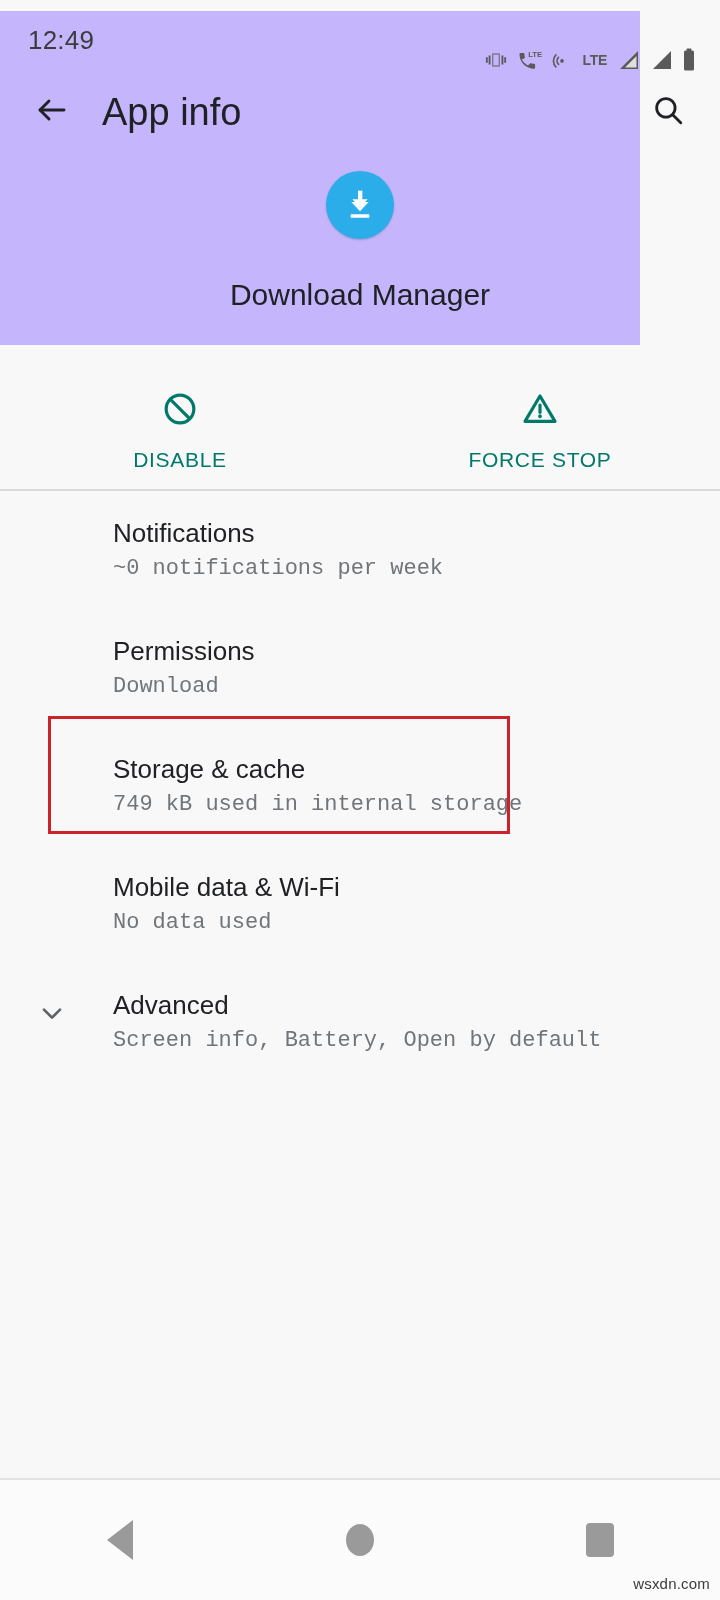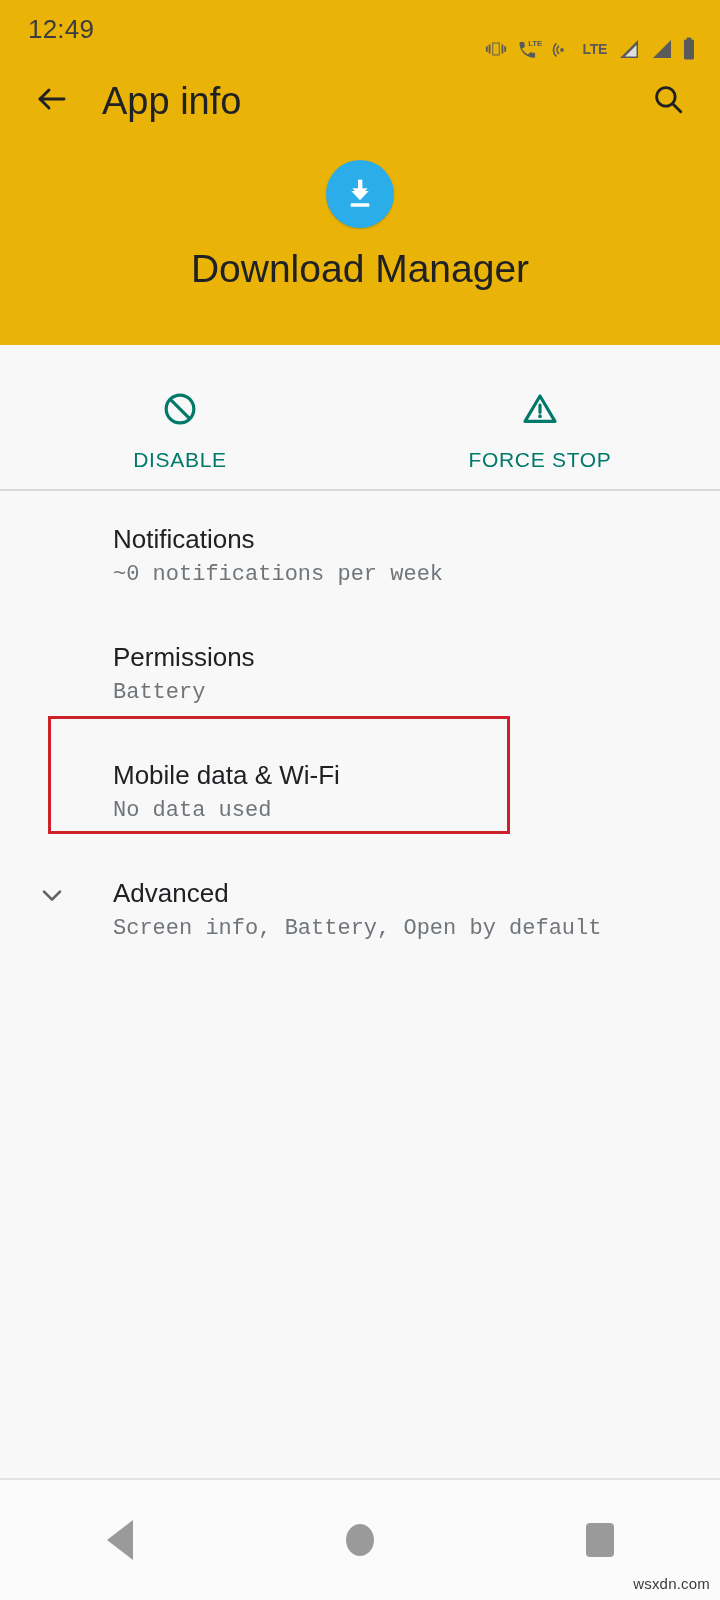--- a/index.html
+++ b/index.html
@@ -6,22 +6,22 @@
   html, body {
     width: 720px; height: 1600px;
     background: #f8f8f8;
     font-family: "Liberation Sans", sans-serif;
     overflow: hidden;
   }
   .phone { position: relative; width: 720px; height: 1600px; background: #f8f8f8; }
 
   
   .header-block {
-    position: absolute; top: 0; left: 0; width: 720px; height: 345px;
-    background: #eab308;
+    position: absolute; top: 11px; left: 0; width: 640px; height: 345px;
+    background: #c4b5fd;
   }
   .statusbar {
     position: absolute; top: 0; left: 0; width: 720px; height: 58px;
     display: flex; align-items: center; justify-content: space-between;
     padding: 0 24px 0 28px;
   }
   .clock { font-size: 26px; color: #3c3c3c; letter-spacing: .2px; }
   .status-icons { display: flex; align-items: center; gap: 9px; margin-top: 39px; }
   .status-icons svg { display: block; }
   .lte-text { font-size: 14px; font-weight: bold; color: #5a5a5a; letter-spacing: -.3px; }
@@ -37,21 +37,21 @@
   .app-identity {
     position: absolute; top: 160px; left: 0; width: 720px;
     display: flex; flex-direction: column; align-items: center;
   }
   .app-icon {
     width: 68px; height: 68px; border-radius: 50%;
     background: #2badea;
     display: flex; align-items: center; justify-content: center;
     box-shadow: 0 1px 2px rgba(0,0,0,.18);
   }
-  .app-name { margin-top: 19px; font-size: 39px; color: #202124; }
+  .app-name { margin-top: 39px; font-size: 30px; color: #202124; }
 
   
   .actions {
     position: absolute; top: 345px; left: 0; width: 720px; height: 171px;
     display: flex; background: #f8f8f8;
   }
   .action {
     flex: 1; display: flex; flex-direction: column;
     align-items: center; justify-content: center; gap: 15px;
   }
@@ -59,21 +59,21 @@
     font-size: 21px; color: #00796b; letter-spacing: .7px; font-weight: 500;
   }
   .divider {
     position: absolute; top: 489px; left: 0; width: 720px; height: 2px;
     background: #dadada;
   }
 
   
   .list { position: absolute; top: 491px; left: 0; width: 720px; }
   .row {
-    position: relative; display: flex; align-items: flex-end;
+    position: relative; display: flex; align-items: center;
     padding: 22px 40px 22px 113px; min-height: 118px;
   }
   .row-text { display: flex; flex-direction: column; gap: 9px; }
   .row-title { font-size: 26px; color: #202124; line-height: 1.1; }
   .row-sub { font-size: 22px; color: #70757a; line-height: 1.1; font-family: Liberation Mono, monospace; }
   .row-chevron {
     position: absolute; left: 32px; top: 30px;
     width: 40px; height: 40px; display: flex; align-items: center; justify-content: center;
   }
 
@@ -220,24 +220,30 @@
     <div class="row">
       <div class="row-text">
         <span class="row-title">Notifications</span>
         <span class="row-sub">~0 notifications per week</span>
       </div>
     </div>
 
     <div class="row">
       <div class="row-text">
         <span class="row-title">Permissions</span>
-        <span class="row-sub">Battery</span>
-      </div>
-    </div>
-
+        <span class="row-sub">Download</span>
+      </div>
+    </div>
+
+    <div class="row">
+      <div class="row-text">
+        <span class="row-title">Storage &amp; cache</span>
+        <span class="row-sub">749 kB used in internal storage</span>
+      </div>
+    </div>
 
     <div class="row">
       <div class="row-text">
         <span class="row-title">Mobile data &amp; Wi-Fi</span>
         <span class="row-sub">No data used</span>
       </div>
     </div>
 
     <div class="row">
       <span class="row-chevron">

